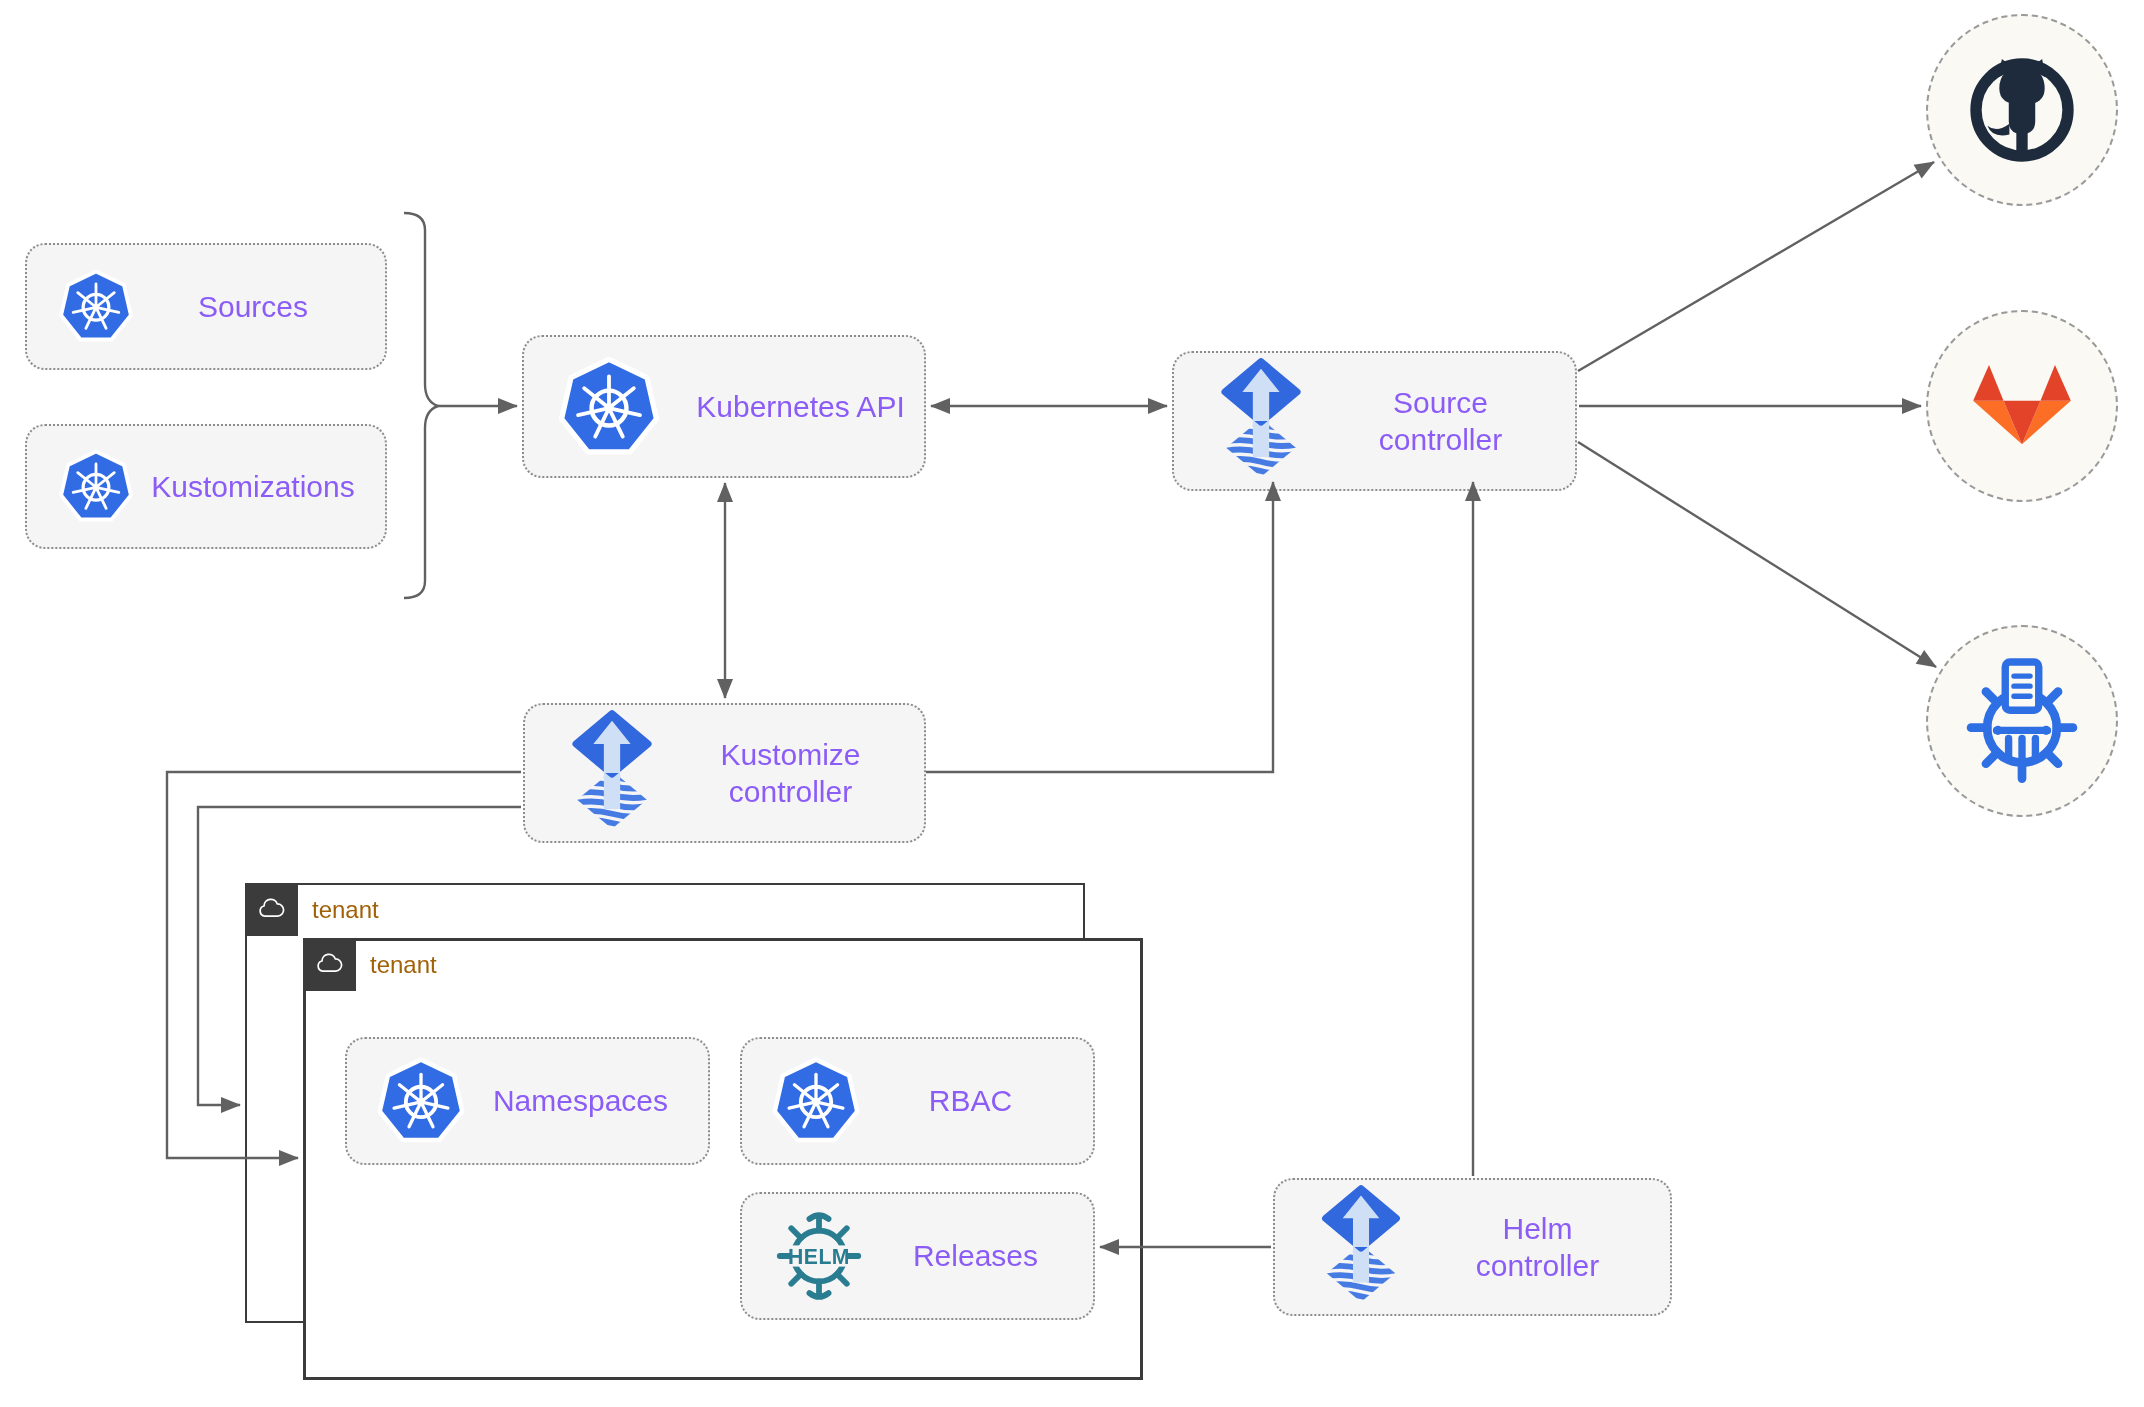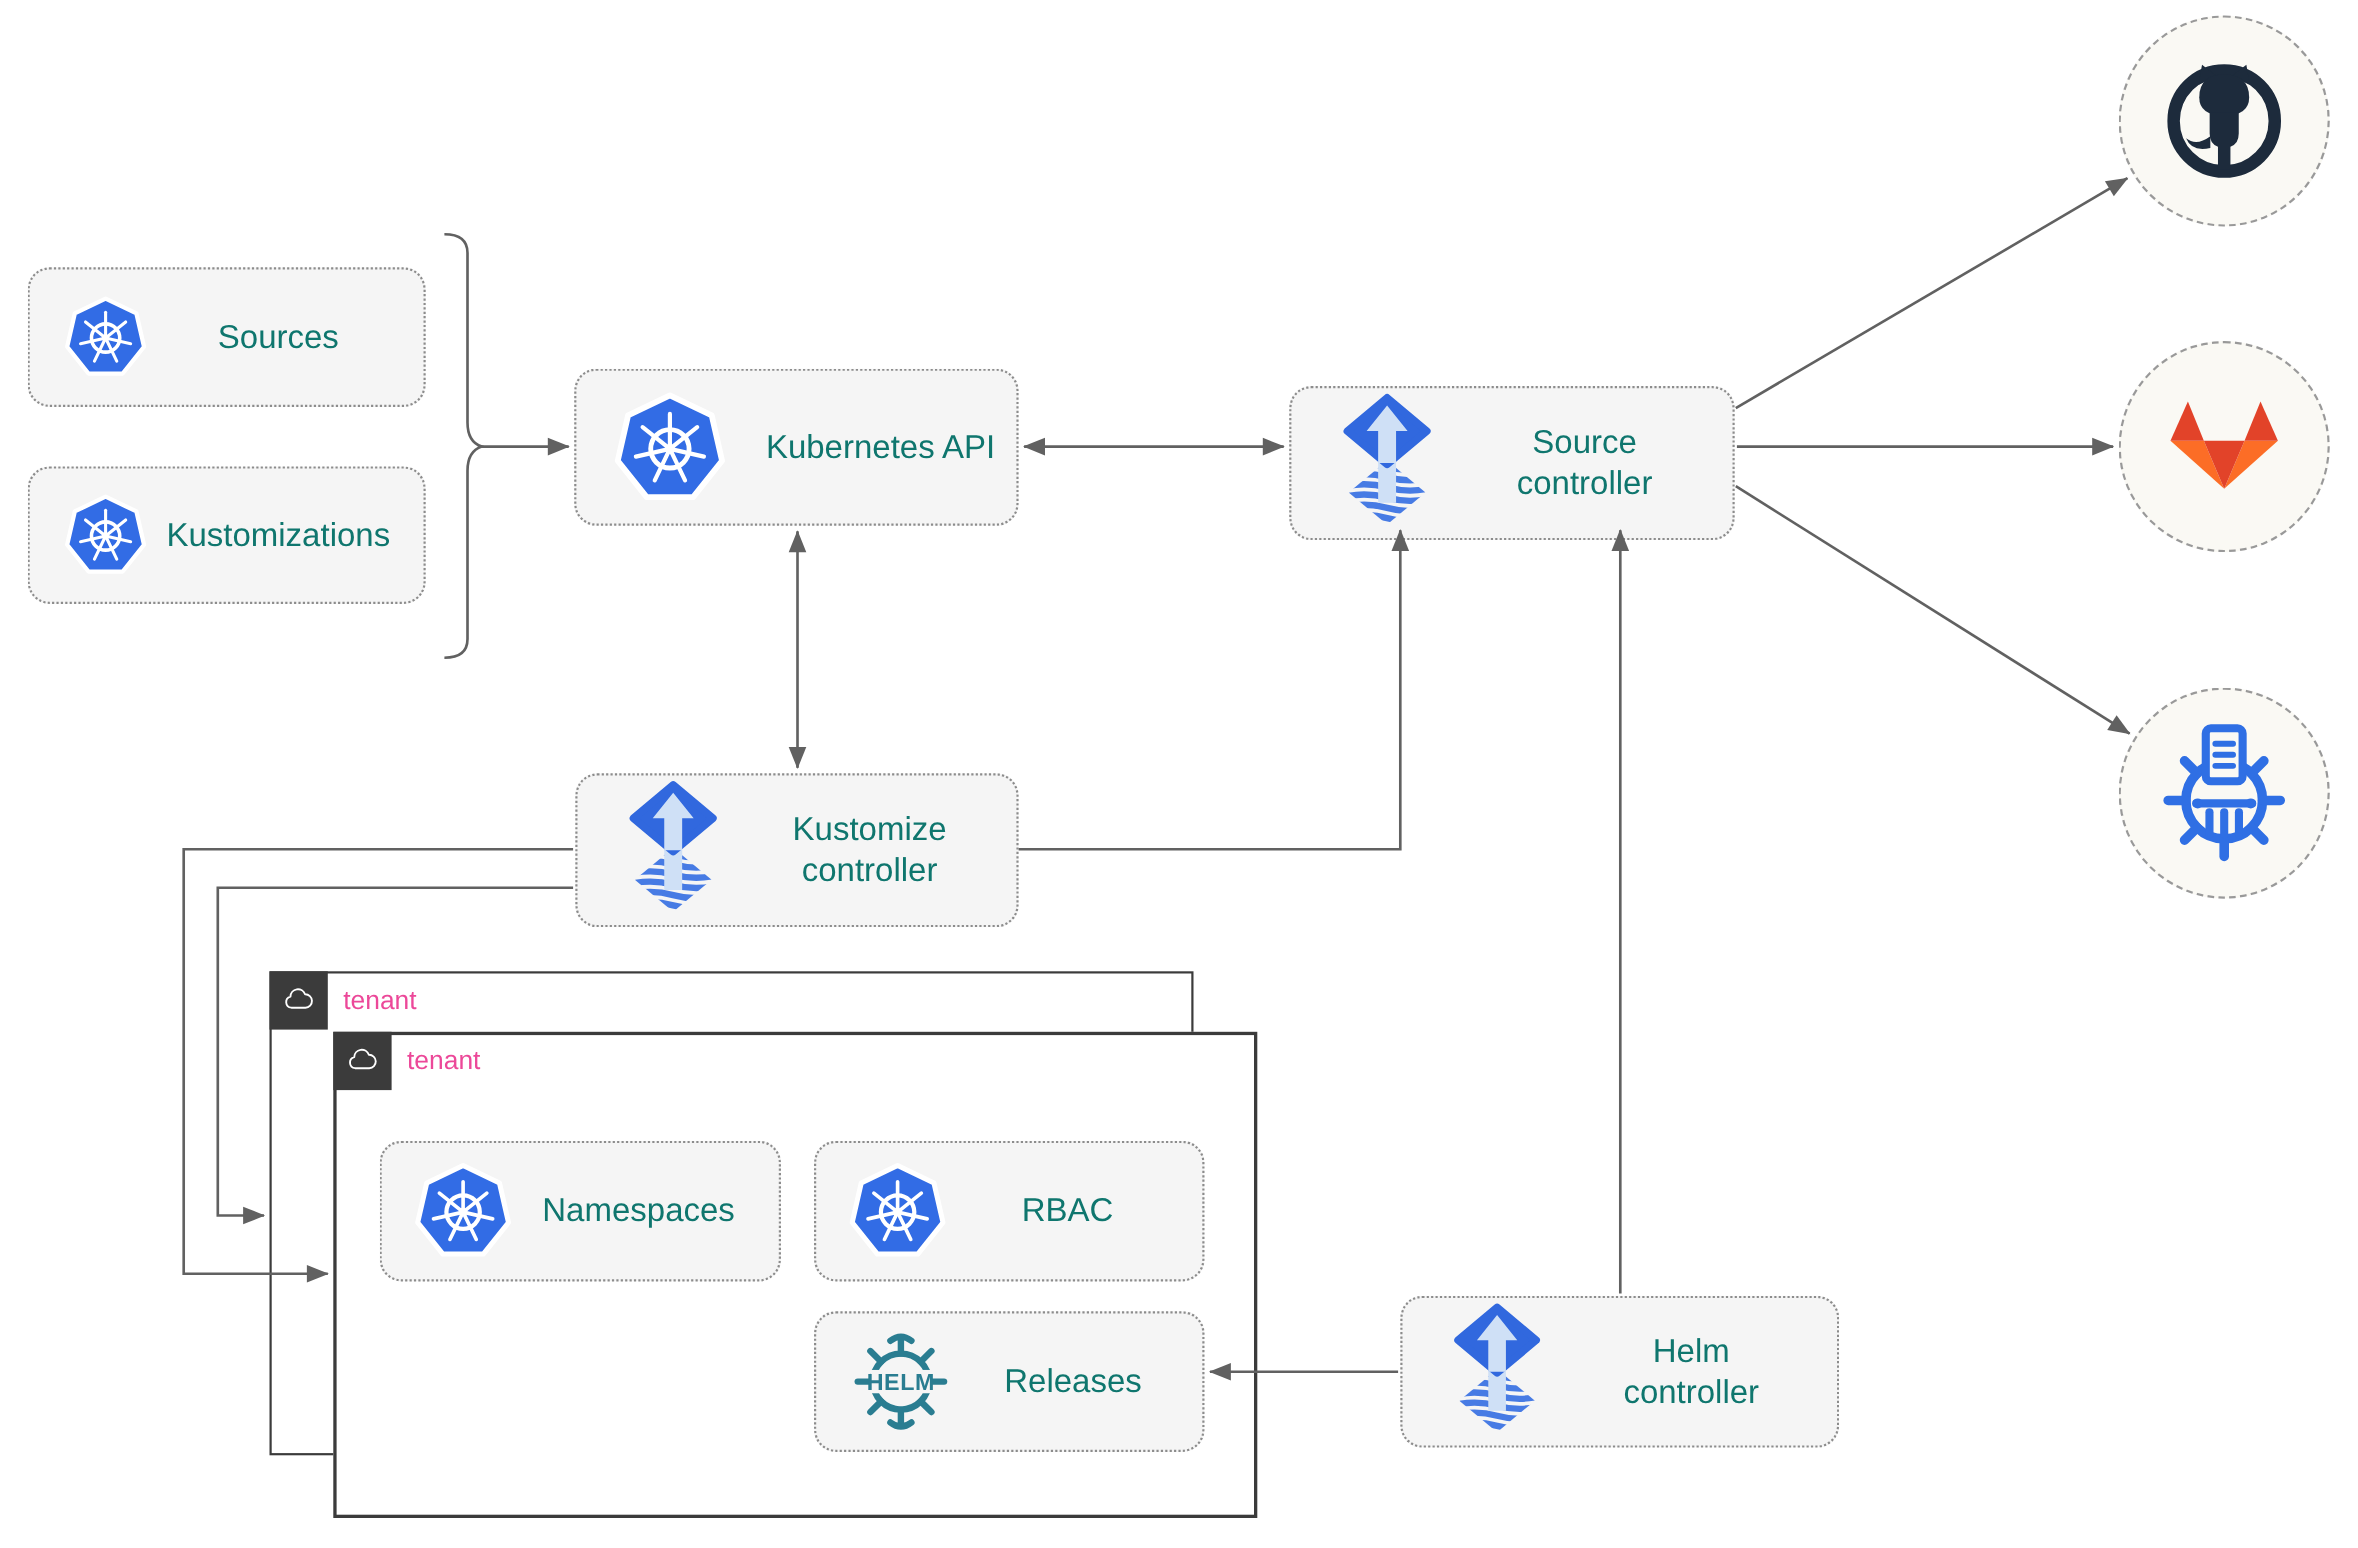--- a/index.html
+++ b/index.html
@@ -6,33 +6,33 @@
   #canvas{
     position:relative;width:2144px;height:1407px;overflow:hidden;
     font-family:"Liberation Sans",sans-serif;background:#ffffff;
   }
   .node{
     position:absolute;background:#f5f5f5;border:2px dotted #8c8c8c;
     border-radius:20px;display:flex;align-items:center;box-sizing:border-box;
   }
   .node .icon{flex:0 0 auto;display:flex;align-items:center;justify-content:center;}
   .node .label{
-    flex:1 1 auto;text-align:center;font-size:30px;color:#0f766e;
+    flex:1 1 auto;text-align:center;font-size:30px;color:#8b5cf6;
     white-space:pre-line;line-height:1.25;padding-right:14px;
   }
   .tenant{
     position:absolute;background:#ffffff;border:2px solid #3b3b3b;box-sizing:border-box;
   }
   .tenant.front{border-width:3px;}
   .tenant-header{position:absolute;display:flex;align-items:center;}
   .tenant-badge{
     width:53px;height:53px;background:#3b3b3b;display:flex;
     align-items:center;justify-content:center;flex:0 0 auto;
   }
-  .tenant-label{font-size:24px;color:#ec4899;margin-left:14px;}
+  .tenant-label{font-size:24px;color:#a16207;margin-left:14px;}
   .provider{
     position:absolute;width:192px;height:192px;border-radius:50%;
     background:#faf9f4;border:2px dashed #999999;box-sizing:border-box;
     display:flex;align-items:center;justify-content:center;
   }
   svg{display:block;}
   #connectors{position:absolute;left:0;top:0;z-index:10;pointer-events:none;}
   .tenant.back{z-index:1;}
   .tenant.front{z-index:2;}
   .node,.provider,.tenant-header{z-index:3;}

